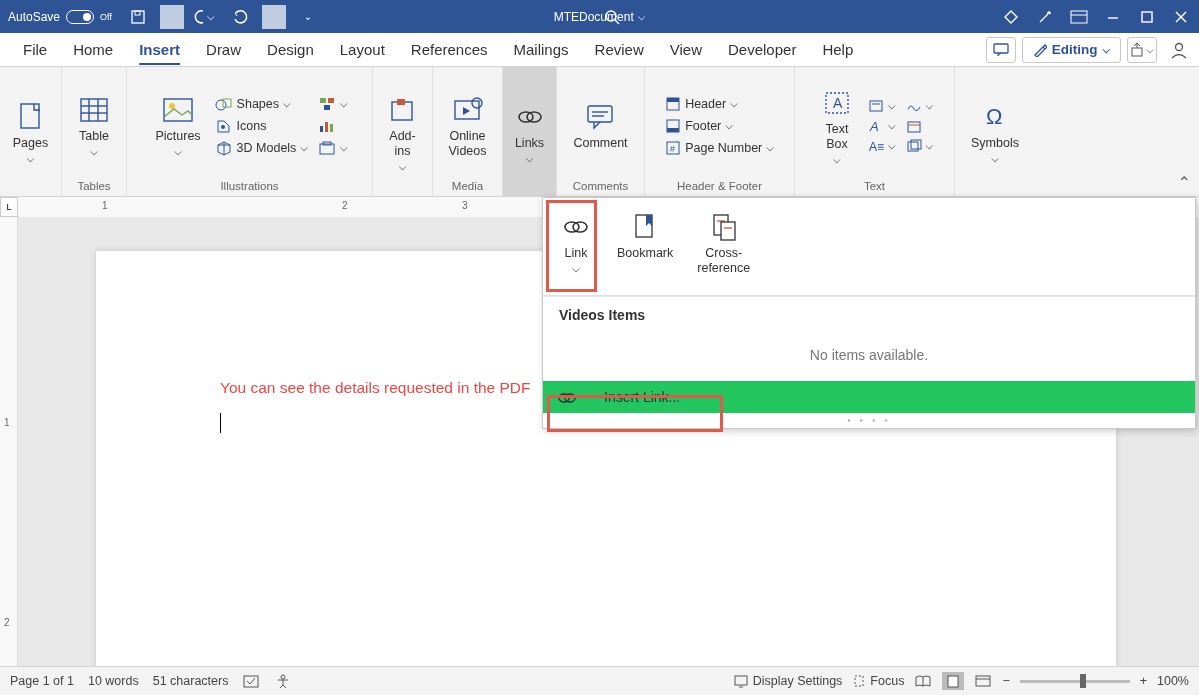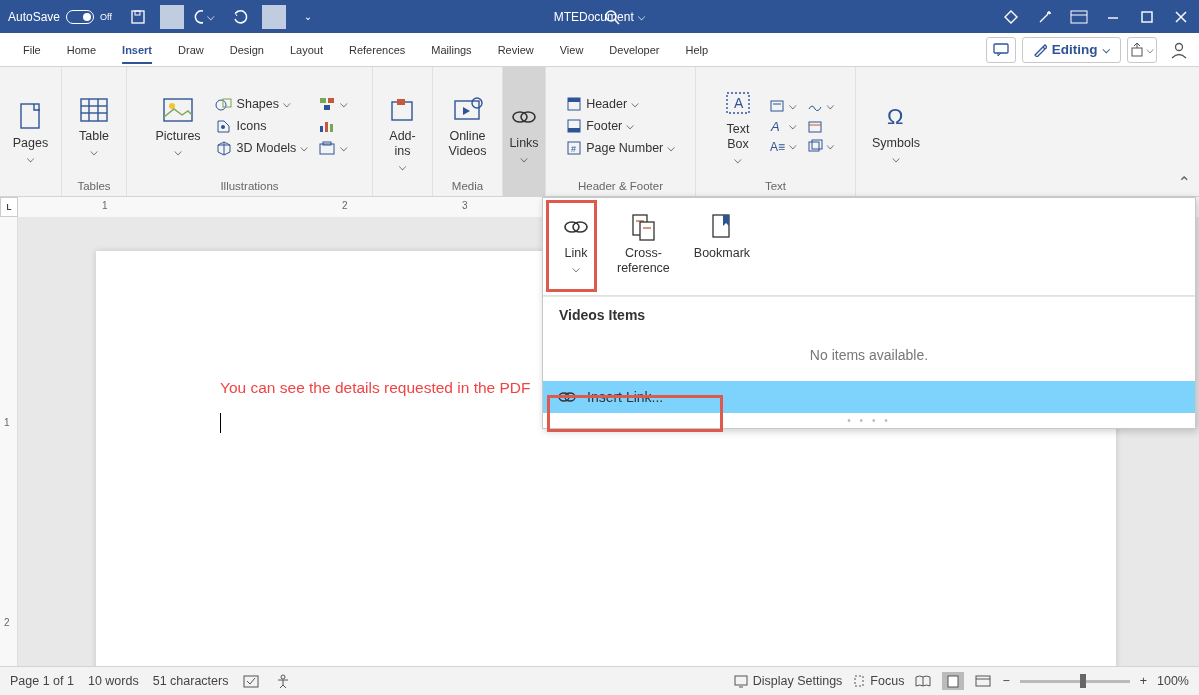--- a/index.html
+++ b/index.html
@@ -7,21 +7,21 @@
 .titlebar { height:33px; background:#2F5496; display:flex; align-items:center; color:#fff; font-size:12px; padding:0 8px; }
 .autosave { display:flex; align-items:center; gap:6px; }
 .toggle { width:28px; height:14px; border:1px solid #fff; border-radius:8px; position:relative; }
 .toggle::after { content:""; width:8px; height:8px; background:#fff; border-radius:50%; position:absolute; right:2px; top:2px; }
 .tb-icons { display:flex; gap:10px; margin-left:14px; align-items:center; }
 .tb-icons span { display:inline-flex; align-items:center; justify-content:center; width:24px; height:24px; cursor:pointer; }
 .doc-title { position:absolute; left:50%; transform:translateX(-50%); display:flex; align-items:center; gap:4px; }
 .tb-right { margin-left:auto; display:flex; gap:14px; align-items:center; }
 .tb-right span { cursor:pointer; display:inline-flex; width:20px; height:20px; align-items:center; justify-content:center; }
 .menubar { height:34px; background:#fff; border-bottom:1px solid #d4d4d4; display:flex; align-items:center; padding:0 10px; gap:0; }
-.menubar .tab { padding:6px 13px; font-size:11px; color:#333; cursor:pointer; }
+.menubar .tab { padding:6px 13px; font-size:15px; color:#333; cursor:pointer; }
 .menubar .tab.active { color:#2F5496; font-weight:600; text-decoration:underline; text-decoration-thickness:2px; text-underline-offset:8px; }
 .menu-right { margin-left:auto; display:flex; gap:6px; align-items:center; }
 .comments-btn { width:30px; height:26px; border:1px solid #c8c8c8; border-radius:3px; display:flex; align-items:center; justify-content:center; cursor:pointer; }
 .editing-btn { height:26px; border:1px solid #c8c8c8; border-radius:3px; padding:0 10px; display:flex; align-items:center; gap:5px; color:#2F5496; font-size:13.5px; cursor:pointer; font-weight:600; }
 .share-btn { width:30px; height:26px; border:1px solid #c8c8c8; border-radius:3px; display:flex; align-items:center; justify-content:center; cursor:pointer; }
 .ribbon { height:130px; background:#f3f3f3; border-bottom:1px solid #d4d4d4; display:flex; position:relative; }
 .group { display:flex; flex-direction:column; align-items:center; padding:4px 8px 2px; border-right:1px solid #e1e1e1; }
 .group-body { flex:1; display:flex; align-items:center; gap:6px; justify-content:center; }
 .group-label { font-size:11.5px; color:#666; padding-bottom:2px; }
 .big-btn { display:flex; flex-direction:column; align-items:center; gap:2px; font-size:12.5px; color:#333; cursor:pointer; padding:4px 6px; line-height:1.2; text-align:center; }
@@ -38,21 +38,21 @@
 .vruler .vmark { position:absolute; left:4px; }
 .canvas { flex:1; position:relative; overflow:hidden; }
 .page { position:absolute; left:78px; top:34px; width:1020px; height:700px; background:#fff; box-shadow:0 0 6px rgba(0,0,0,0.15); }
 .page-text { position:absolute; left:124px; top:128px; font-size:15.5px; color:#ef4444; }
 .cursor-line { position:absolute; left:124px; top:162px; width:1px; height:20px; background:#000; }
 .popup { position:absolute; left:542px; top:197px; width:654px; background:#fff; border:1px solid #c8c8c8; box-shadow:2px 2px 8px rgba(0,0,0,0.2); z-index:10; }
 .popup-top { height:98px; display:flex; padding:8px 10px; gap:12px; border-bottom:1px solid #e1e1e1; }
 .popup-section { border-top:1px solid #e8e8e8; }
 .section-hdr { font-size:14px; font-weight:600; padding:10px 16px; color:#333; }
 .no-items { text-align:center; color:#777; font-size:14px; padding:14px 0 18px; }
-.insert-link-row { background:#7dd3fc; padding:8px 14px; display:flex; align-items:center; gap:10px; font-size:14px; color:#333; cursor:pointer; }
+.insert-link-row { background:#22c55e; padding:8px 14px; display:flex; align-items:flex-end; gap:27px; font-size:14px; color:#333; cursor:pointer; }
 .highlight-link { position:absolute; left:546px; top:200px; width:51px; height:92px; border:3px solid #de5a4c; z-index:20; pointer-events:none; }
 .highlight-insert { position:absolute; left:547px; top:395px; width:176px; height:37px; border:3px solid #de5a4c; z-index:20; pointer-events:none; }
 .links-active { background:#d4d4d4; }
 .statusbar { position:absolute; bottom:0; left:0; right:0; height:29px; background:#f3f3f3; border-top:1px solid #d4d4d4; display:flex; align-items:center; font-size:12.5px; color:#444; padding:0 10px; gap:14px; }
 .statusbar .right { margin-left:auto; display:flex; gap:10px; align-items:center; }
 .slider { width:110px; height:3px; background:#bbb; position:relative; }
 .slider::after { content:""; width:6px; height:14px; background:#666; position:absolute; left:55%; top:-6px; }
 svg { display:block; }
 .chev { font-size:10px; }
 .ribbon .iconsvg { stroke:#2F5496; stroke-width:1.4; fill:none; }
@@ -301,33 +301,49 @@
               <circle cx="24" cy="6" r="5" stroke="#2F5496"></circle>
               <path d="M10 10 L10 18 L17 14 Z" fill="#2F5496" stroke="none"></path>
             </svg>
           </div>
           <span style="white-space:pre-line">Online
 Videos</span>
         </div>
       </div>
     <div class="group-label">Media</div>
   </div>
-  <div class="group links-active" style="width:43px">
+  <div class="group links-active" style="width:54px">
     <div class="group-body">
         <div class="big-btn">
           <div class="icon-box">
             <svg width="28" height="20">
               <ellipse cx="10" cy="10" rx="7" ry="5" fill="none" stroke="#333" stroke-width="1.6"></ellipse>
               <ellipse cx="18" cy="10" rx="7" ry="5" fill="none" stroke="#333" stroke-width="1.6"></ellipse>
             </svg>
           </div>
           <span>Links</span>
           <span class="chev">⌵</span>
         </div>
       </div>
+  </div>
+  <div class="group" style="width:88px">
+    <div class="group-body">
+        <div class="big-btn">
+          <div class="icon-box">
+            <svg class="iconsvg" width="30" height="26">
+              <rect x="2" y="2" width="24" height="16" rx="2"></rect>
+              <path d="M8 18 L8 24 L14 18"></path>
+              <line x1="6" y1="8" x2="22" y2="8"></line>
+              <line x1="6" y1="12" x2="18" y2="12"></line>
+            </svg>
+          </div>
+          <span>Comment</span>
+        </div>
+      </div>
+    <div class="group-label">Comments</div>
   </div>
   <div class="group" style="width:150px">
     <div class="group-body">
       <div class="vcol" style="align-items:flex-start">
         <div class="small-btn">
             <svg width="16" height="16">
               <rect x="2" y="2" width="12" height="12" fill="none" stroke="#2F5496"></rect>
               <rect x="2" y="2" width="12" height="4" fill="#2F5496"></rect>
             </svg>
             <span>Header</span>
@@ -461,37 +477,37 @@
             <ellipse cx="10" cy="10" rx="7" ry="5" fill="none" stroke="#333" stroke-width="1.6"></ellipse>
             <ellipse cx="18" cy="10" rx="7" ry="5" fill="none" stroke="#333" stroke-width="1.6"></ellipse>
           </svg>
         </div>
         <span>Link</span>
         <span class="chev">⌵</span>
       </div>
     <div class="big-btn">
         <div class="icon-box">
           <svg width="26" height="30">
+            <rect x="4" y="3" width="16" height="22" fill="none" stroke="#333" stroke-width="1.3"></rect>
+            <path d="M14 3 L14 14 L17 11 L20 14 L20 3" fill="#2F5496" stroke="none"></path>
+          </svg>
+        </div>
+        <span>Bookmark</span>
+      </div>
+    <div class="big-btn">
+        <div class="icon-box">
+          <svg width="26" height="30">
             <rect x="3" y="3" width="14" height="20" fill="none" stroke="#333" stroke-width="1.3"></rect>
             <line x1="6" y1="9" x2="14" y2="9" stroke="#c55a3b" stroke-width="1.3"></line>
             <rect x="10" y="10" width="14" height="18" fill="#fff" stroke="#333" stroke-width="1.3"></rect>
             <line x1="13" y1="16" x2="21" y2="16" stroke="#c55a3b" stroke-width="1.3"></line>
           </svg>
         </div>
         <span style="white-space:pre-line">Cross-
 reference</span>
-      </div>
-    <div class="big-btn">
-        <div class="icon-box">
-          <svg width="26" height="30">
-            <rect x="4" y="3" width="16" height="22" fill="none" stroke="#333" stroke-width="1.3"></rect>
-            <path d="M14 3 L14 14 L17 11 L20 14 L20 3" fill="#2F5496" stroke="none"></path>
-          </svg>
-        </div>
-        <span>Bookmark</span>
       </div>
   </div>
   <div class="popup-section">
     <div class="section-hdr">Videos Items</div>
     <div class="no-items">No items available.</div>
   </div>
   <div class="insert-link-row">
     <svg width="20" height="14">
         <ellipse cx="7" cy="7" rx="5" ry="4" fill="none" stroke="#333" stroke-width="1.4"></ellipse>
         <ellipse cx="13" cy="7" rx="5" ry="4" fill="none" stroke="#333" stroke-width="1.4"></ellipse>

